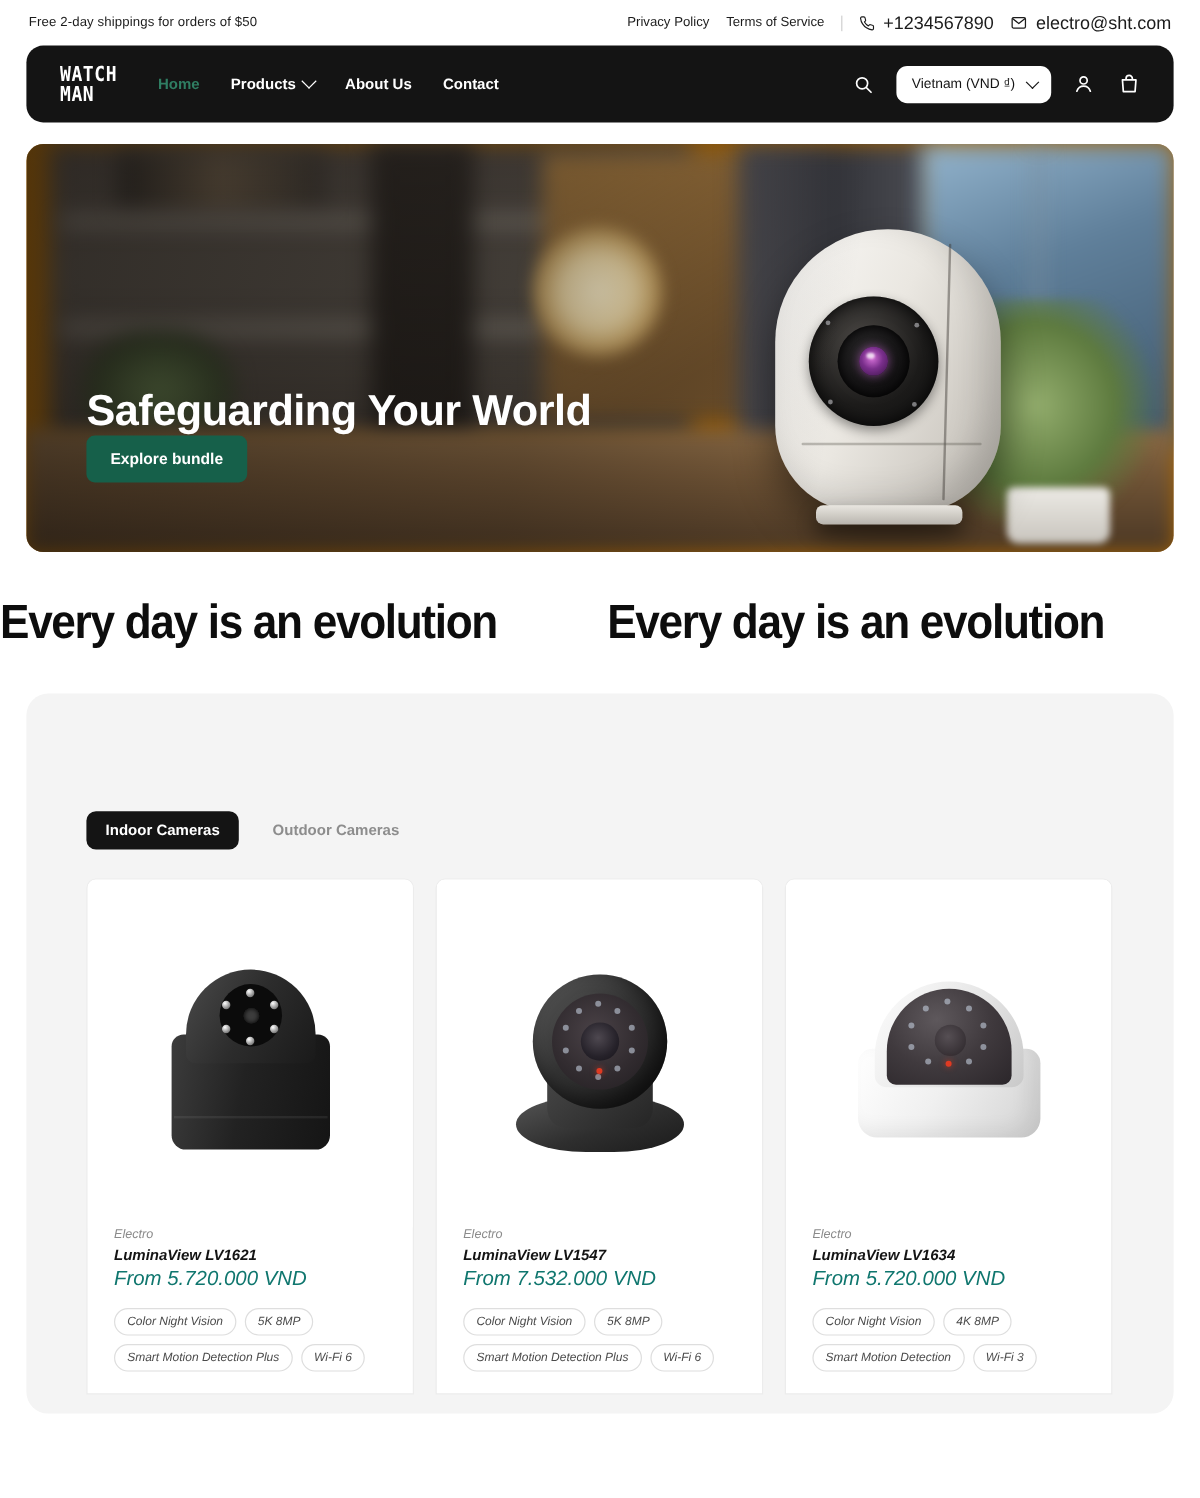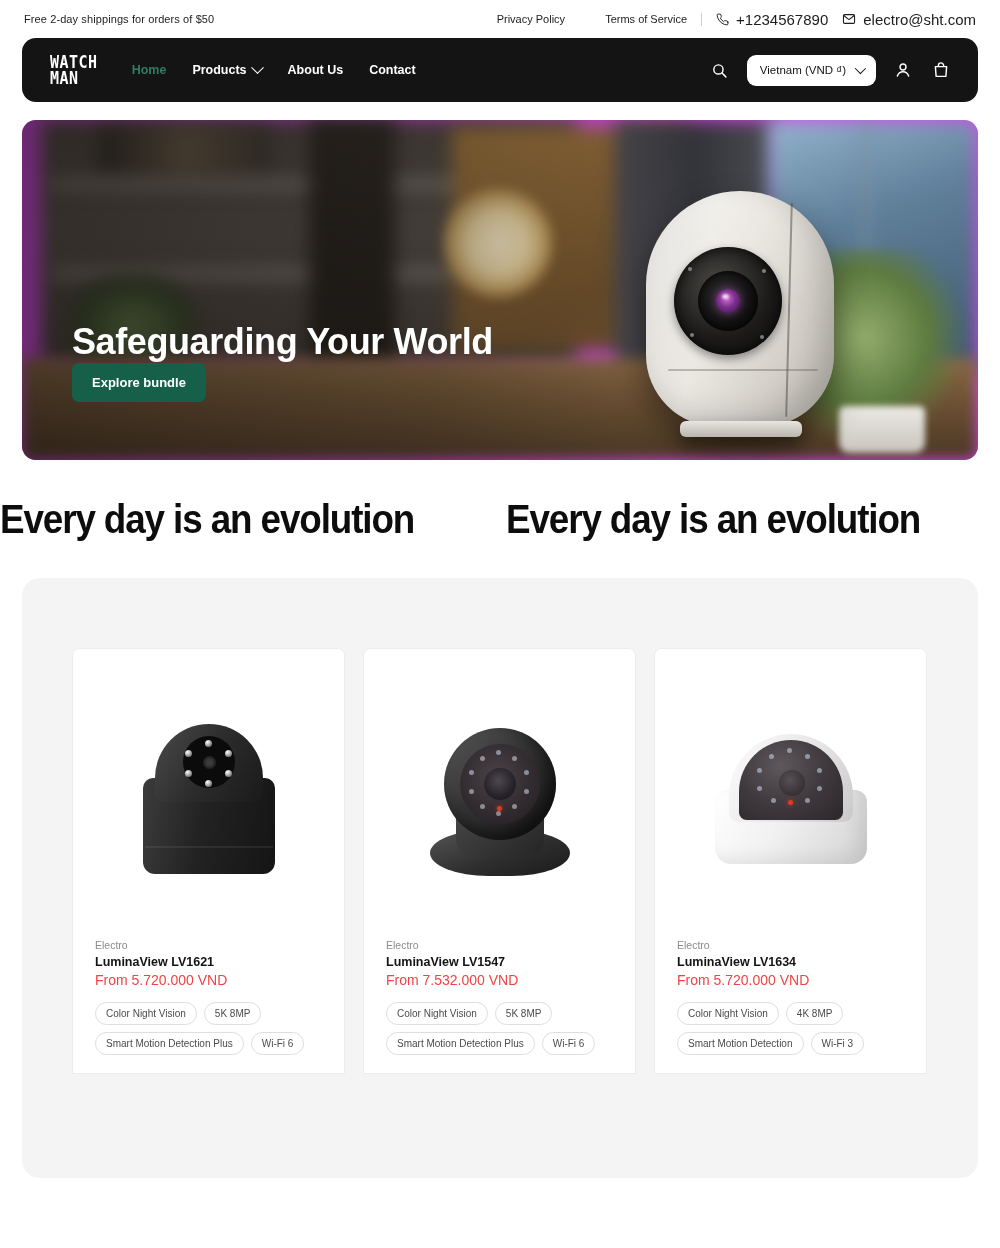--- a/index.html
+++ b/index.html
@@ -10,21 +10,21 @@
     overflow:hidden;
   }
 
   
   .announce {
     height:38px; display:flex; align-items:center;
     padding:0 24px; font-size:11px; color:#1c1c1c;
   }
   .announce-left { flex:1; font-size:11px; color:#1c1c1c; letter-spacing:.1px; }
   .announce-right { display:flex; align-items:center; gap:14px; }
-  .announce-link { font-size:11px; color:#1c1c1c; text-decoration:none;margin-left:26px; }
+  .announce-link { font-size:11px; color:#1c1c1c; text-decoration:none; }
   .ann-divider { width:1px; height:13px; background:#cfcfcf; }
   .contact-item { display:flex; align-items:center; gap:7px; font-size:15px; color:#1c1c1c; }
   .contact-item svg { display:block; }
 
   
   .nav-wrap { padding:0 22px; }
   .nav {
     height:64px; background:#141414; border-radius:14px;
     display:flex; align-items:center; padding:0 26px 0 28px;
   }
@@ -52,21 +52,21 @@
     padding:0 13px; font-size:11.5px; color:#141414;
   }
   .chev-dark { display:inline-block; width:8px; height:8px;
     border-right:1.7px solid #141414; border-bottom:1.7px solid #141414;
     transform:rotate(45deg) translateY(-2px); }
 
   
   .hero {
     margin:18px 22px 0; height:340px; border-radius:14px;
     position:relative; overflow:hidden;
-    background:#d946ef;
+    background:#a16207;
   }
   .hero-bg { position:absolute; inset:0; }
   .hb { position:absolute; filter:blur(9px); }
   .shelf-unit { left:2%; top:0; width:56%; height:72%;
     background:linear-gradient(180deg,#4c4641 0%,#55504a 45%,#3f3a35 100%); }
   .shelf-line { background:#9a948c; height:7px; }
   .sl1 { left:3%; top:18%; width:52%; }
   .sl2 { left:3%; top:44%; width:52%; }
   .shelf-books { left:8%; top:2%; width:18%; height:14%;
     background:linear-gradient(90deg,#2c2a28,#6b5c49,#3b3733); }
@@ -153,24 +153,24 @@
   .tab.active { background:#141414; color:#ffffff; }
 
   .grid { display:flex; gap:18px; padding:24px 50px 0; }
   .card {
     width:273px; background:#fff; border:1px solid #ececec;
     border-radius:8px 8px 0 0; overflow:hidden;
     display:flex; flex-direction:column;
   }
   .card-media { height:290px; display:flex; align-items:center;
     justify-content:center; background:#fff; }
-  .card-body { padding:0 22px 18px; }
+  .card-body { padding:0 22px 18px;font-style:italic; }
   .vendor { font-size:10.5px; color:#8b8b8b; margin-bottom:4px; }
   .p-title { font-size:12.5px; font-weight:700; color:#141414; margin-bottom:3px; }
-  .p-price { font-size:14px; color:#ef4444; }
+  .p-price { font-size:17px; color:#0f766e; }
   .tags { display:flex; flex-wrap:wrap; gap:7px; margin-top:14px; }
   .tag { font-size:10px; color:#4b4b4b; border:1px solid #dedede;
     border-radius:40px; padding:5px 10px; background:#fff; white-space:nowrap; }
 
   
   .cam1 { position:relative; width:176px; height:176px; }
   .cam1-cyl { position:absolute; left:22px; bottom:8px; width:132px; height:96px;
     border-radius:10px 10px 12px 12px;
     background:linear-gradient(100deg,#ララ,#2a2a2a); }
   .cam1-cyl { background:linear-gradient(100deg,#3c3c3c 0%,#222 45%,#151515 100%); }
@@ -343,20 +343,24 @@
 </div>
 
 <div class="marquee">
   <span class="marquee-item">Every day is an evolution</span>
   <span class="marquee-item">Every day is an evolution</span>
 
 </div>
 
 <div class="products">
 
+  <div class="tabs">
+    <div class="tab active">Indoor Cameras</div>
+    <div class="tab">Outdoor Cameras</div>
+  </div>
 
   <div class="grid">
 
     <div class="card">
       <div class="card-media">
         <div class="cam1">
           <div class="cam1-cyl"></div>
           <div class="cam1-line"></div>
           <div class="cam1-dome"></div>
           <div class="cam1-face"></div>

